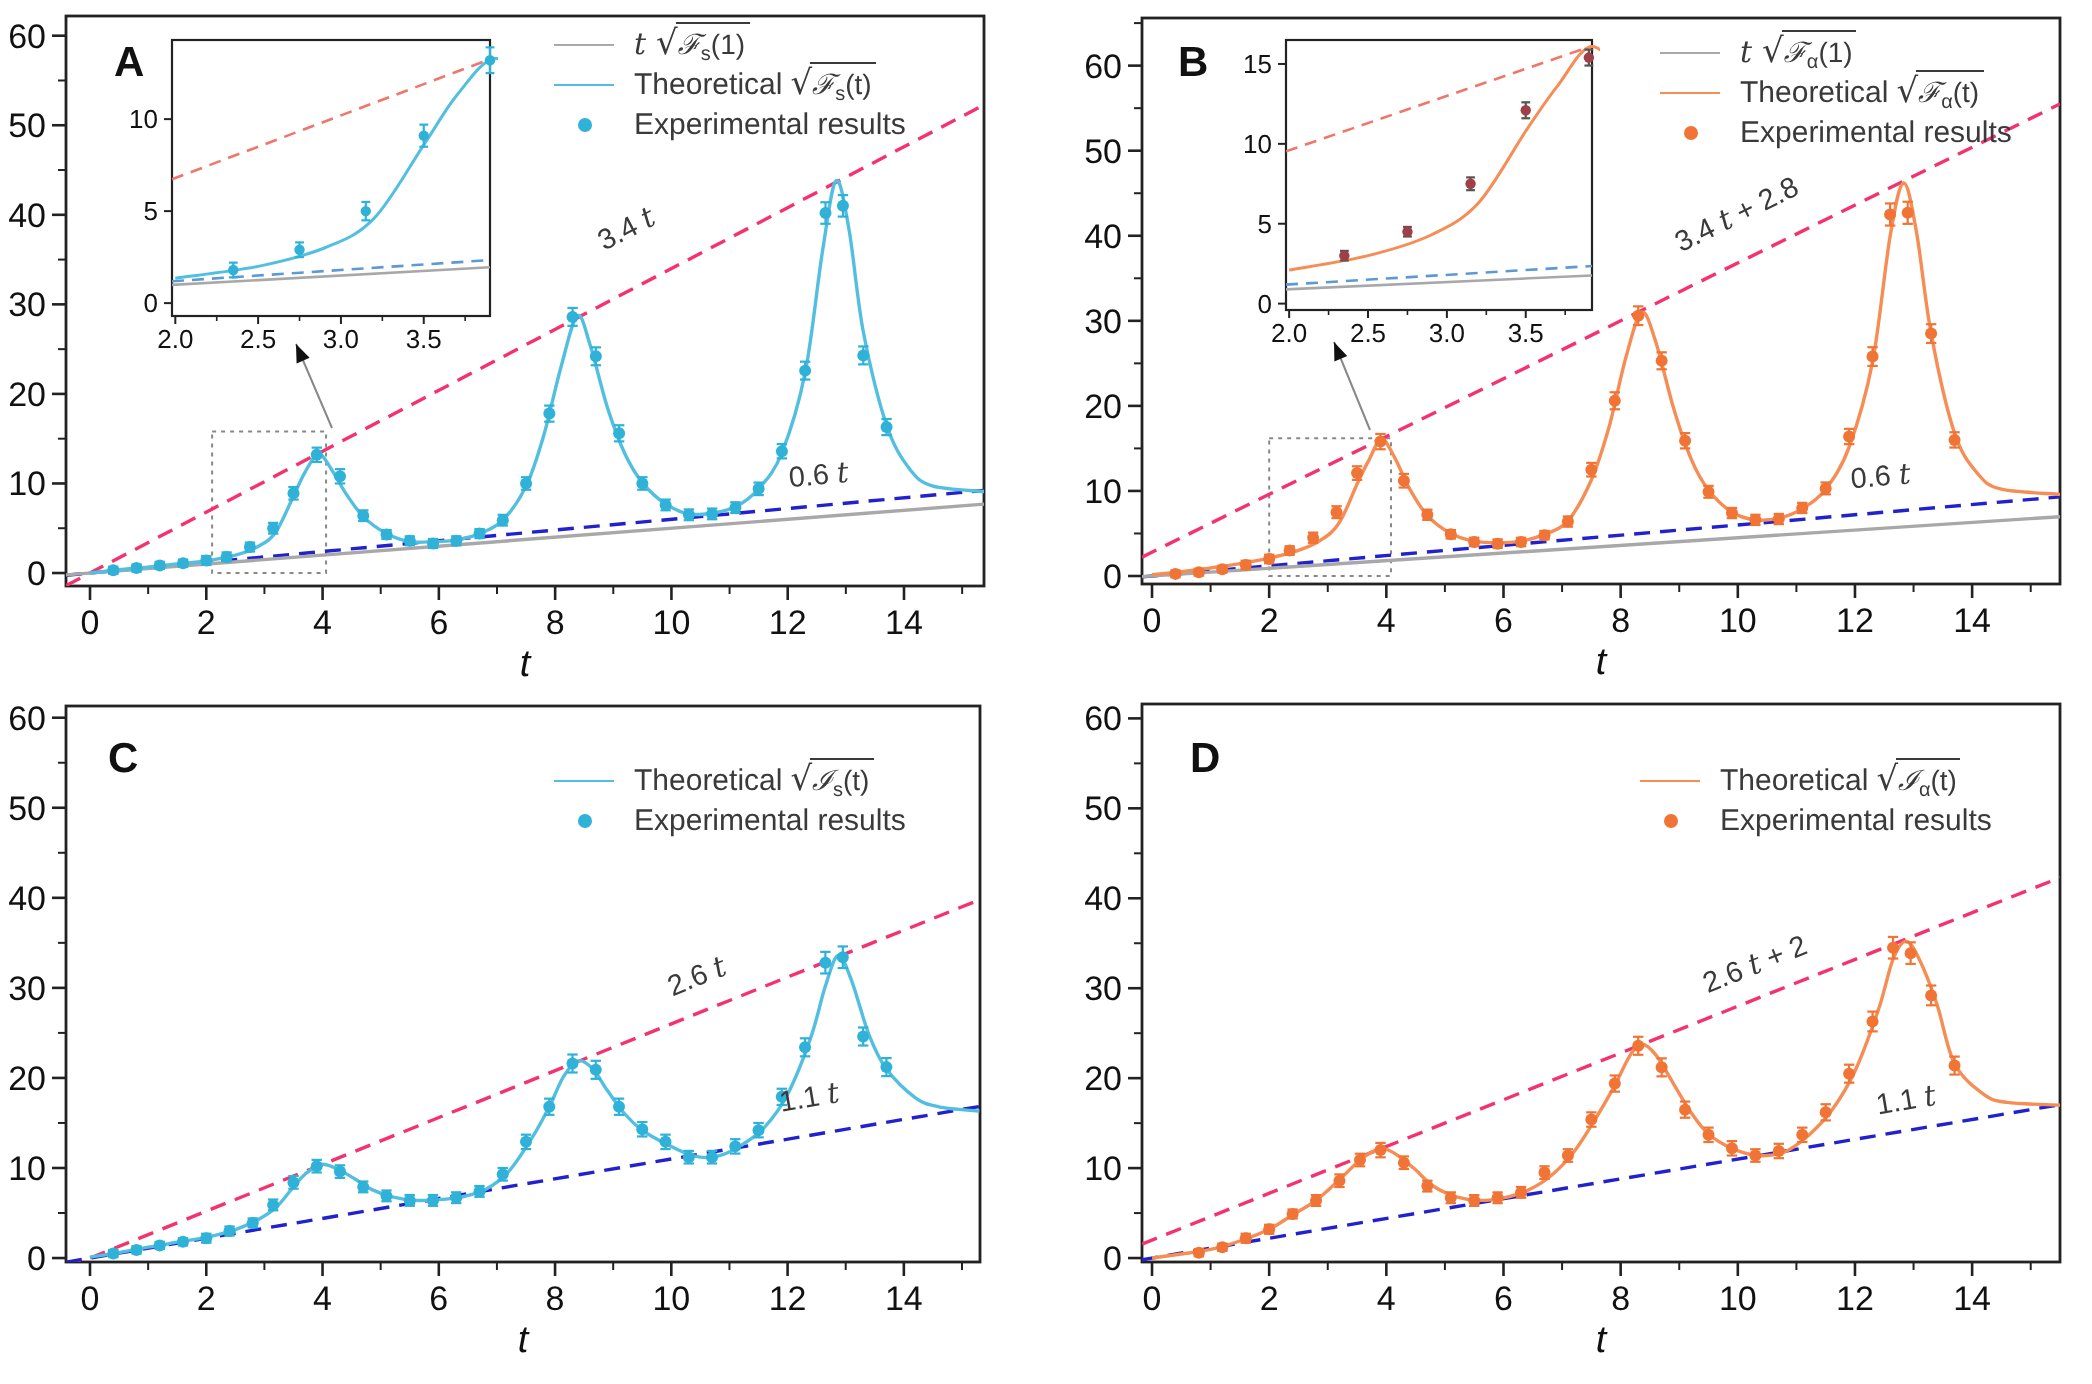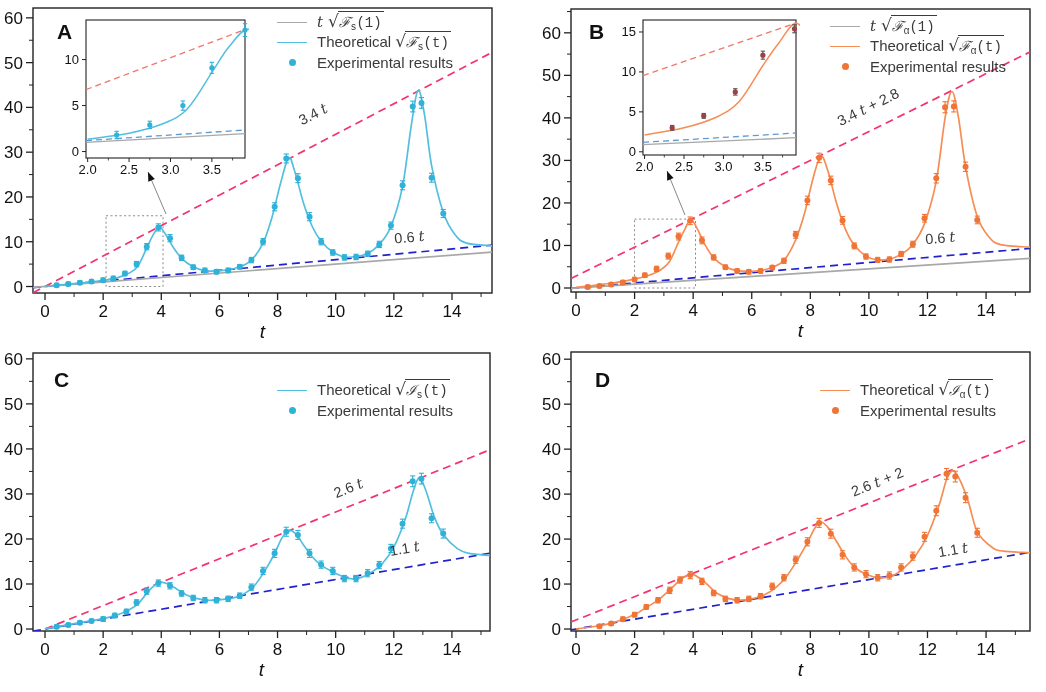--- a/index.html
+++ b/index.html
@@ -10,21 +10,21 @@
   .letter{position:absolute;font-size:21px;font-weight:bold;color:#111;
           font-family:"Liberation Sans",sans-serif;}
   .legend{position:absolute;display:flex;flex-direction:column;}
   .lrow{display:flex;align-items:center;height:20px;}
   .licon{width:32px;display:flex;justify-content:center;align-items:center;flex:0 0 32px;}
   .lline{width:30px;height:0;border-top:1.7px solid #888;}
   .ldot{width:7px;height:7px;border-radius:50%;}
   .ltext{margin-left:9px;font-size:15px;color:#3a3a3a;white-space:nowrap;display:flex;align-items:baseline;}
   .mvar{font-family:"DejaVu Serif",serif;font-style:italic;margin-right:1px;}
   .sqrtsign{font-family:"DejaVu Serif",serif;font-size:17px;margin-left:4px;margin-right:-1px;position:relative;top:0px;}
-  .rad{border-top:1.3px solid #3a3a3a;padding:0 2px 0 1px;font-family:Liberation Mono, monospace;font-size:14px;}
+  .rad{border-top:1.3px solid #3a3a3a;padding:0 2px 0 1px;font-family:Liberation Sans, sans-serif;font-size:14px;}
   .scriptfn{font-style:italic;}
   .msub{font-size:10px;vertical-align:-3px;}
   svg text{font-family:"Liberation Sans",sans-serif;}
 </style>
 </head>
 <body>
 
 <div class="figure">
   <div class="panel" style="left:0;top:0">
     <svg class="plot" viewBox="0 0 523 346">

